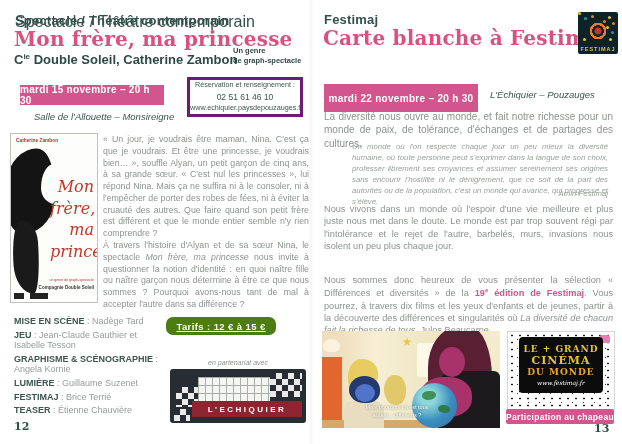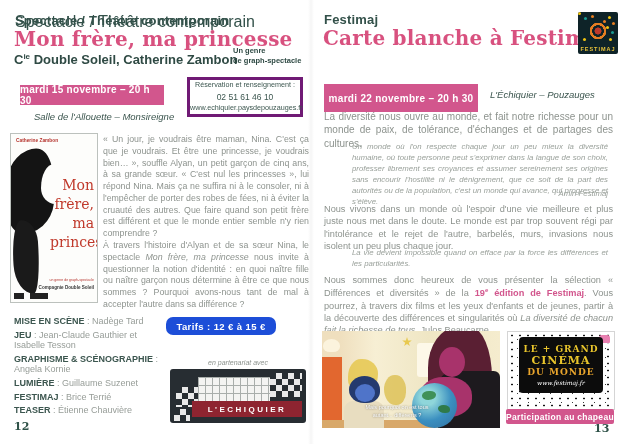--- a/index.html
+++ b/index.html
@@ -25,36 +25,36 @@
   .bodytext .it{font-style:italic;}
   .highlight{color:#d2568d;font-weight:bold;}
   .quote{font-size:7.8px;line-height:1.42;color:#9aa19b;font-style:italic;text-align:justify;}
   .quote-author{text-align:right;font-style:italic;font-size:7.8px;color:#9aa19b;margin-top:1px;}
   
   .credits{font-size:9px;line-height:1.18;}
   .credit{margin-bottom:3px;}
   .credit .lab{font-weight:bold;color:#3c564f;}
   .credit .val{color:#979d98;}
   
-  .tarifs{background:#1d4ed8;border-radius:7px;color:#fff;font-weight:bold;font-size:9.5px;
-          display:flex;align-items:center;justify-content:center;letter-spacing:.4px;}
+  .tarifs{background:#4d7c0f;border-radius:7px;color:#fff;font-weight:bold;font-size:9.5px;
+          display:flex;align-items:center;justify-content:center;letter-spacing:.4px;text-decoration:underline;}
   .partner-cap{font-style:italic;font-size:7px;color:#8d938e;text-align:center;}
   .pagenum{font-weight:bold;font-size:11px;color:#2f5248;font-family:"DejaVu Serif",serif;}
   
   .poster{background:#fdfdfb;border:1px solid #bcc1bd;overflow:hidden;}
   .poster-author{position:absolute;top:4px;left:5px;font-size:4.8px;color:#b5342e;font-weight:bold;}
   .blob1{position:absolute;left:-6px;top:14px;width:50px;height:86px;background:#141414;
          border-radius:58% 42% 60% 40%/45% 62% 38% 55%;transform:rotate(6deg);}
   .blob2{position:absolute;left:2px;top:86px;width:26px;height:74px;background:#1a1a1a;
          border-radius:40% 60% 30% 70%/60% 30% 70% 40%;transform:rotate(-4deg);}
   .blob3{position:absolute;left:30px;top:30px;width:26px;height:40px;background:#fdfdfb;
          border-radius:50% 50% 45% 55%/60% 40% 60% 40%;}
   .poster-script{position:absolute;right:3px;top:42px;width:44px;text-align:right;
-                 font-family:"DejaVu Serif",serif;color:#c0392b;
-                 font-size:14px;line-height:1.35;}
+                 font-family:"DejaVu Serif",serif;font-style:italic;color:#c0392b;
+                 font-size:16px;line-height:1.35;}
   .poster-genre{position:absolute;right:3px;bottom:20px;font-size:3.5px;color:#b5342e;text-align:right;}
   .poster-comp{position:absolute;right:3px;bottom:12px;font-size:4.6px;color:#3a3a3a;font-weight:bold;}
   .poster-marks{position:absolute;left:3px;bottom:3px;width:60px;height:6px;
                 background:linear-gradient(90deg,#222 0 10px,transparent 10px 16px,#222 16px 34px,transparent 34px);}
   
   .lelogo{background:#272d32;border-radius:3px;overflow:hidden;}
   .chk{position:absolute;background:repeating-conic-gradient(#e9e9e9 0% 25%,#272d32 0% 50%);background-size:12px 12px;}
   .grid{position:absolute;background-color:#f4f4f2;
         background-image:linear-gradient(#a9aeab 1px,transparent 1px),linear-gradient(90deg,#a9aeab 1px,transparent 1px);
         background-size:7px 8px;}
@@ -190,21 +190,20 @@
   <div class="abs datebar" style="left:324px;top:84px;width:154px;height:28px;">mardi 22 novembre – 20 h 30</div>
   <div class="abs venue" style="left:490px;top:89px;">L'Échiquier – Pouzauges</div>
 
   <div class="abs bodytext" style="left:324px;top:110px;width:289px;font-size:10px;">La diversité nous ouvre au monde, et fait notre richesse pour un monde de paix, de tolérance, d'échanges et de partages des cultures.</div>
 
   <div class="abs quote" style="left:352px;top:141px;width:256px;">Un monde où l'on respecte chaque jour un peu mieux la diversité humaine, où toute personne peut s'exprimer dans la langue de son choix, professer librement ses croyances et assumer sereinement ses origines sans encourir l'hostilité ni le dénigrement, que ce soit de la part des autorités ou de la population, c'est un monde qui avance, qui progresse et s'élève.</div>
   <div class="abs quote-author" style="left:352px;top:188px;width:256px;">Amin Festimaj</div>
 
   <div class="abs bodytext" style="left:324px;top:203px;width:289px;font-size:9.2px;">Nous vivons dans un monde où l'espoir d'une vie meilleure et plus juste nous met dans le doute. Le monde est par trop souvent régi par l'intolérance et le rejet de l'autre, barbelés, murs, invasions nous isolent un peu plus chaque jour.</div>
 
-  <div class="abs quote" style="left:352px;top:247px;width:256px;">La vie devient impossible quand on efface par la force les différences et les particularités.</div>
 
   <div class="abs bodytext" style="left:324px;top:274px;width:289px;font-size:9.2px;">
     <span>Nous sommes donc heureux de vous présenter la sélection « Différences et diversités » de la </span><span class="highlight">19</span><sup class="highlight" style="font-size:6px;">e</sup><span class="highlight"> édition de Festimaj</span><span>. Vous pourrez, à travers dix films et les yeux d'enfants et de jeunes, partir à la découverte des différences et singularités où </span><span class="it">La diversité de chacun fait la richesse de tous.</span><span>  Julos Beaucarne</span>
   </div>
 
   <div class="abs film" style="left:322px;top:331px;width:178px;height:97px;">
     <div class="shelf"></div>
     <div class="vase"></div>
     <div class="plant1"></div>
     <div class="plant2"></div>

